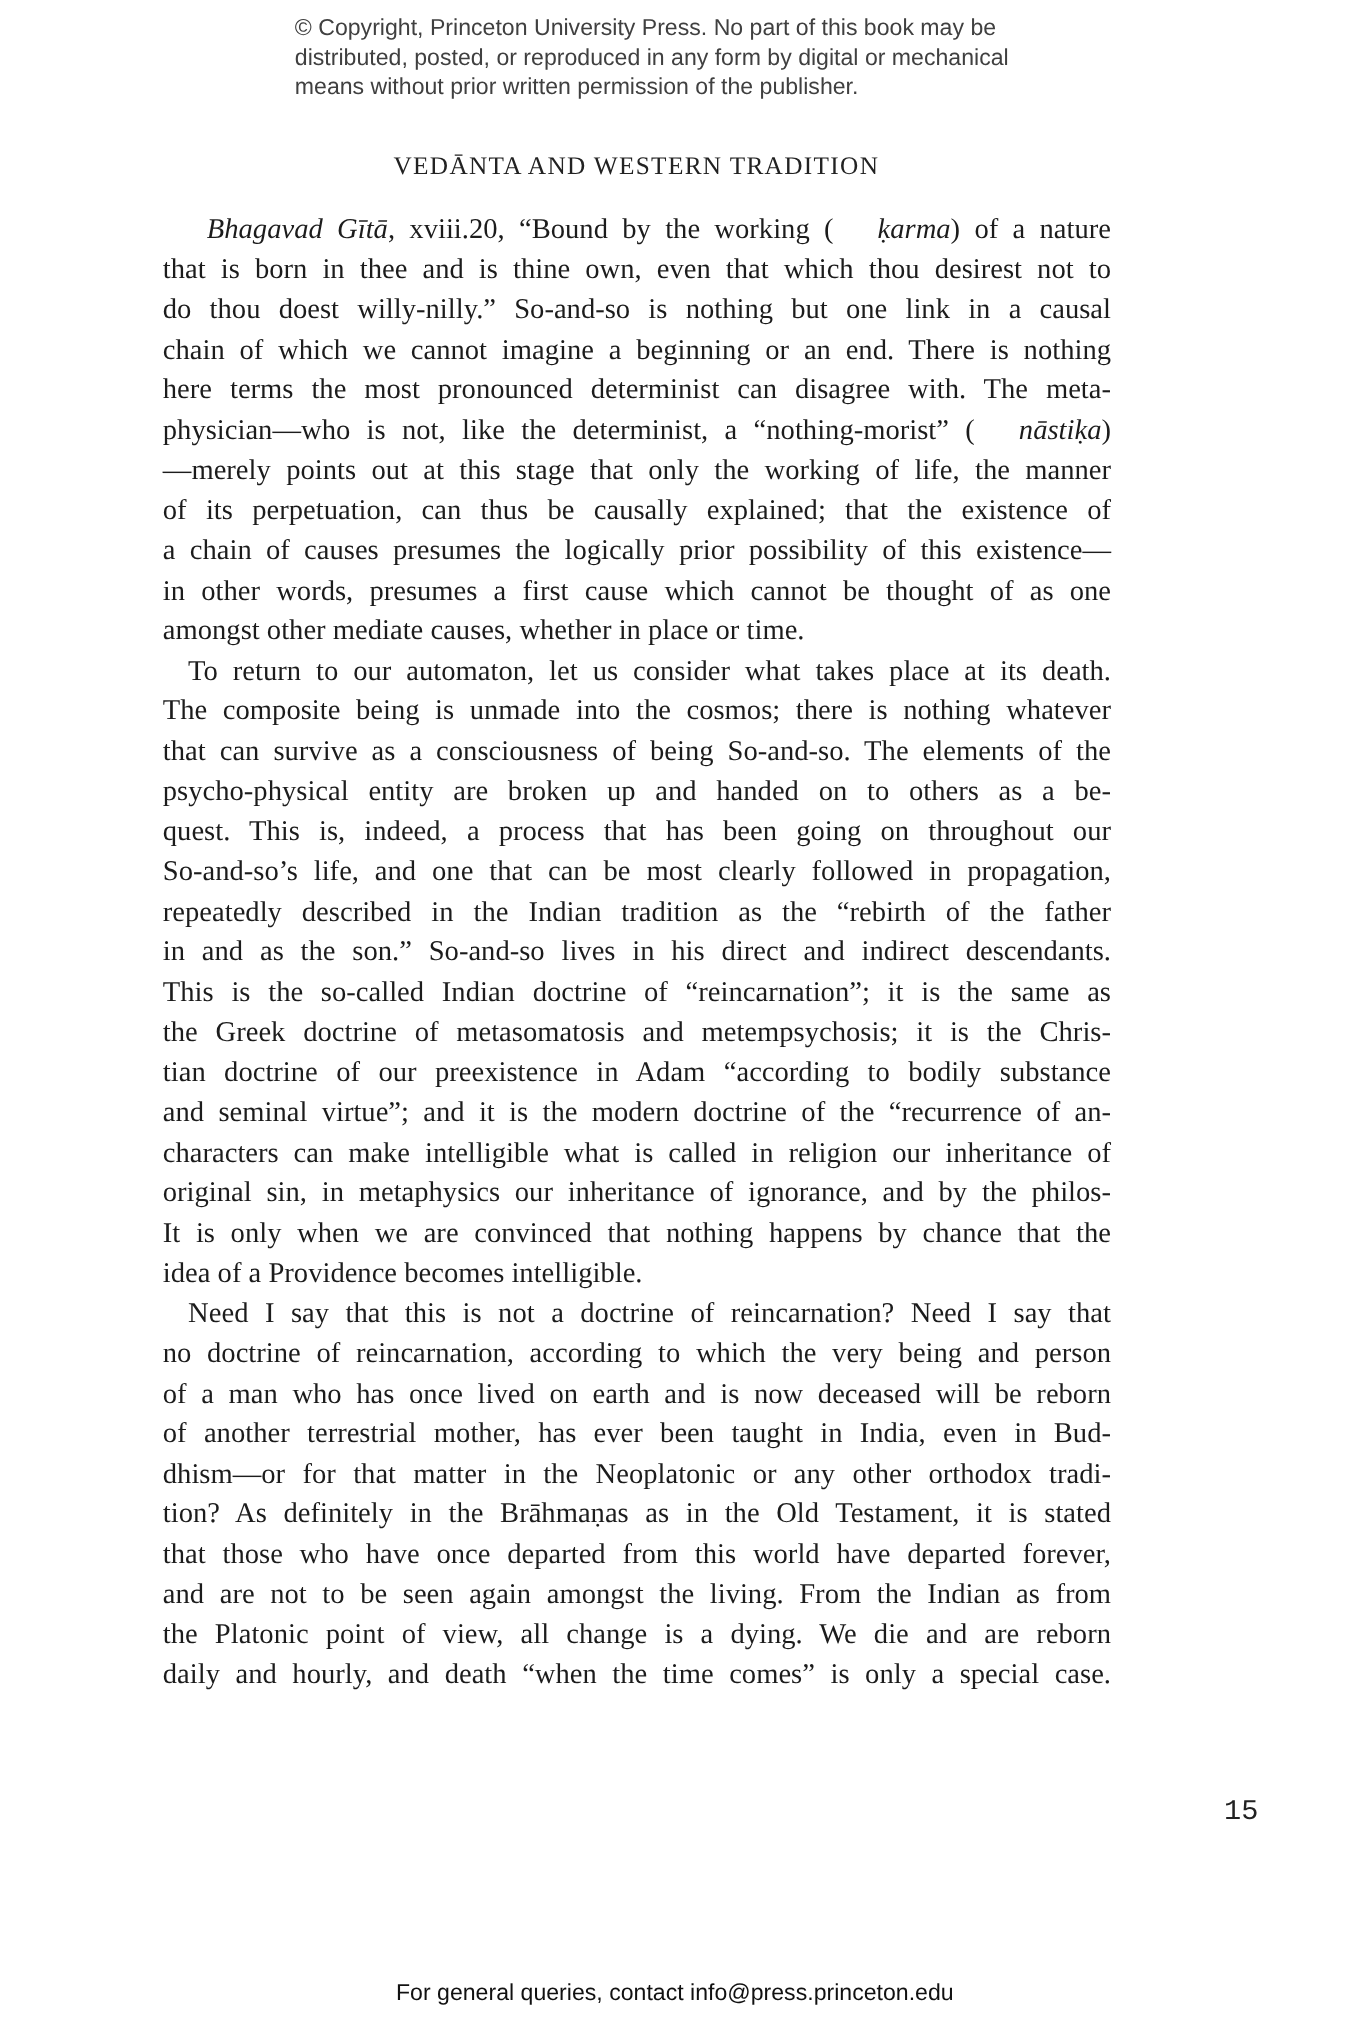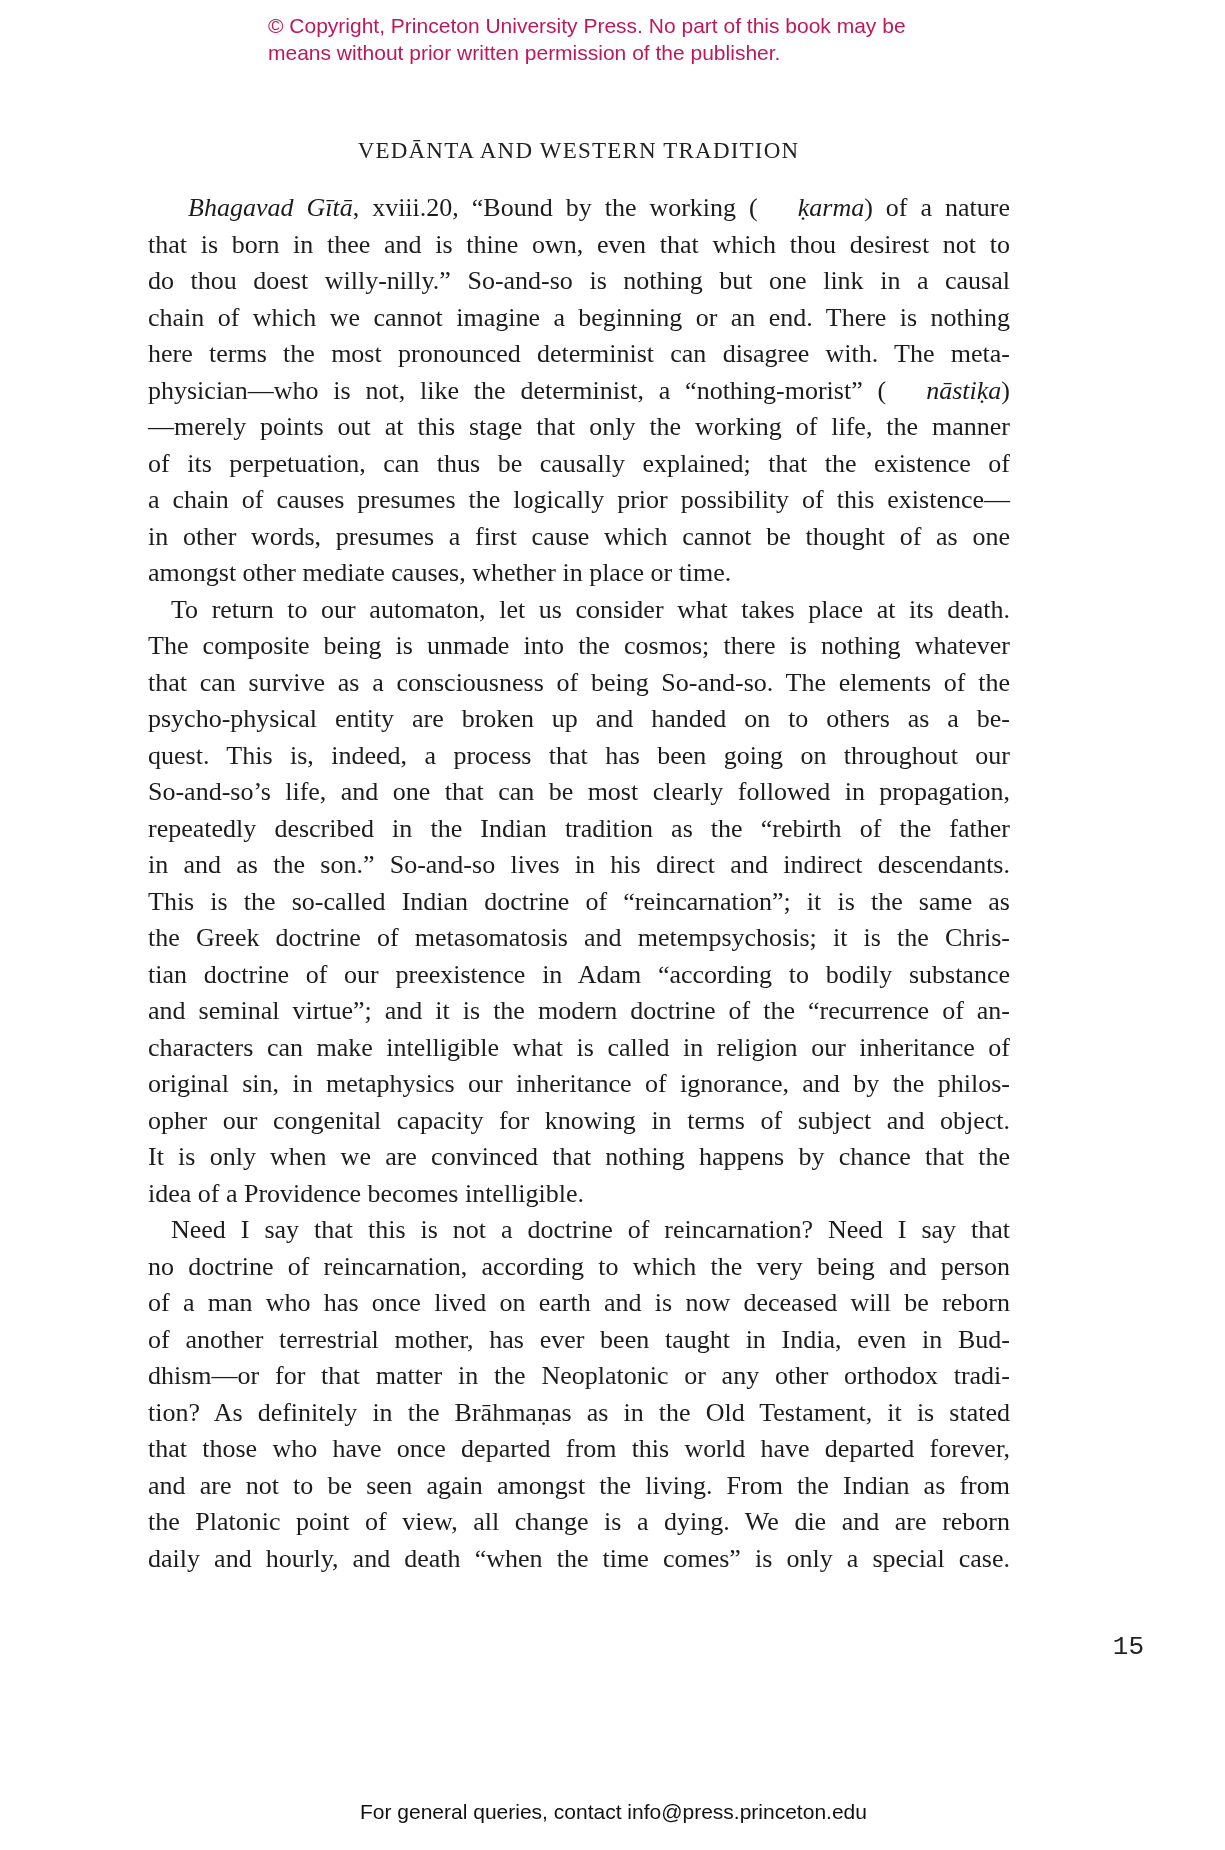--- a/index.html
+++ b/index.html
@@ -1,20 +1,20 @@
 <!DOCTYPE html>
 <html><head>
 <meta charset="utf-8">
 <style>
   html, body { margin: 0; padding: 0; background: #ffffff; }
   body { width: 1225px; height: 1850px; position: relative; overflow: hidden; color: #1a1a1a; }
   .copyright {
     position: absolute; left: 268px; top: 13px; width: 700px;
     font-family: "Liberation Sans", sans-serif; font-size: 21px; line-height: 26.5px;
-    color: #be185d;
+    color: #404040;
   }
   .copyright div { white-space: nowrap; }
   .running-head {
     position: absolute; left: 0; top: 138px; width: 1157px; text-align: center;
     font-family: "Liberation Serif", serif; font-size: 23px; letter-spacing: 1.2px;
     color: #222;
   }
   .body-text {
     position: absolute; left: 148px; top: 190px; width: 862px;
     font-family: "Liberation Serif", serif; font-size: 26px; line-height: 36.5px;
@@ -31,20 +31,21 @@
     position: absolute; left: 360px; top: 1800px;
     font-family: "Liberation Sans", sans-serif; font-size: 21px; color: #111; white-space: nowrap;
   }
   i { font-style: italic; margin-left: 40px; }
 </style>
 </head>
 <body>
 
 <div class="copyright">
   <div>© Copyright, Princeton University Press. No part of this book may be</div>
+  <div>distributed, posted, or reproduced in any form by digital or mechanical</div>
   <div>means without prior written permission of the publisher.</div>
 </div>
 
 <div class="running-head">VEDĀNTA AND WESTERN TRADITION</div>
 
 <div class="body-text">
 
   <div class="paragraph">
     <span class="line"><i>Bhagavad Gītā</i><span>, xviii.20, “Bound by the working (</span><i>ḳarma</i><span>) of a nature</span></span>
     <span class="line">that is born in thee and is thine own, even that which thou desirest not to</span>
@@ -67,21 +68,20 @@
     <span class="line">quest. This is, indeed, a process that has been going on throughout our</span>
     <span class="line">So-and-so’s life, and one that can be most clearly followed in propagation,</span>
     <span class="line">repeatedly described in the Indian tradition as the “rebirth of the father</span>
     <span class="line">in and as the son.” So-and-so lives in his direct and indirect descendants.</span>
     <span class="line">This is the so-called Indian doctrine of “reincarnation”; it is the same as</span>
     <span class="line">the Greek doctrine of metasomatosis and metempsychosis; it is the Chris-</span>
     <span class="line">tian doctrine of our preexistence in Adam “according to bodily substance</span>
     <span class="line">and seminal virtue”; and it is the modern doctrine of the “recurrence of an-</span>
     <span class="line">characters can make intelligible what is called in religion our inheritance of</span>
     <span class="line">original sin, in metaphysics our inheritance of ignorance, and by the philos-</span>
-    <span class="line">opher our congenital capacity for knowing in terms of subject and object.</span>
     <span class="line">It is only when we are convinced that nothing happens by chance that the</span>
     <span class="line last">idea of a Providence becomes intelligible.</span>
   </div>
 
   <div class="paragraph">
     <span class="line indent">Need I say that this is not a doctrine of reincarnation? Need I say that</span>
     <span class="line">no doctrine of reincarnation, according to which the very being and person</span>
     <span class="line">of a man who has once lived on earth and is now deceased will be reborn</span>
     <span class="line">of another terrestrial mother, has ever been taught in India, even in Bud-</span>
     <span class="line">dhism—or for that matter in the Neoplatonic or any other orthodox tradi-</span>

